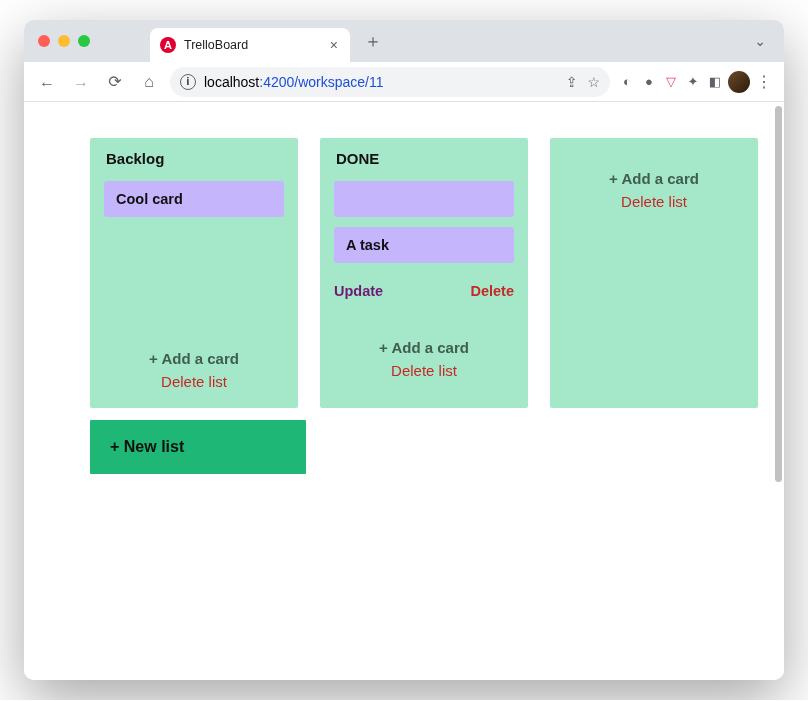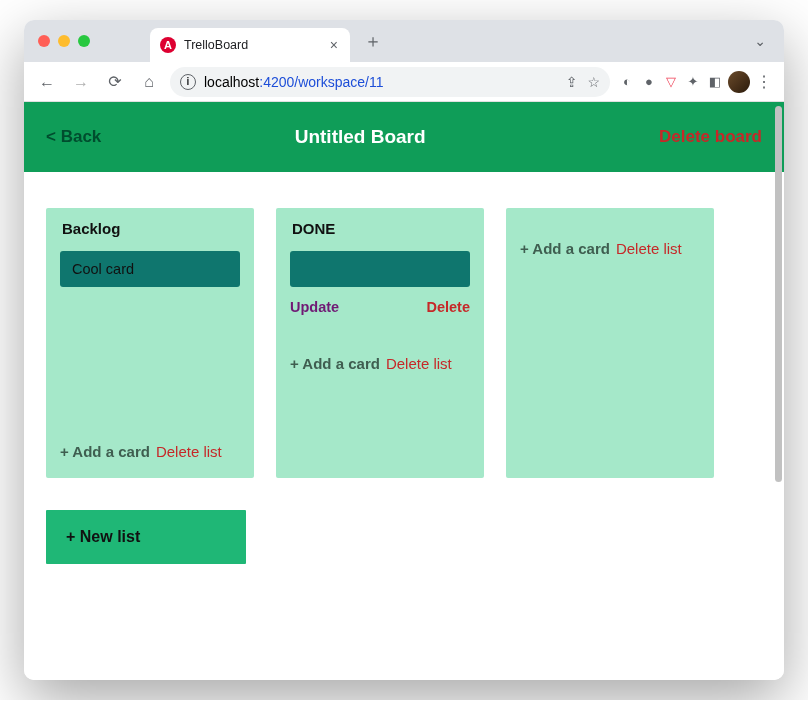--- a/index.html
+++ b/index.html
@@ -113,21 +113,21 @@
       display:flex;
       align-items:center;
       padding:0 22px;
       height:70px;
     }
     .back-link { color:#004d2e; font-weight:700; font-size:17px; cursor:pointer; }
     .board-title { flex:1; text-align:center; font-weight:800; font-size:19px; margin-left:-40px;}
     .delete-board { color:#c62828; font-weight:700; font-size:17px; cursor:pointer; }
     .board-body {
       padding: 36px 18px 22px 22px;
-      display:flex; flex-direction:column; gap:32px;
+      display:flex; flex-direction:column; gap:12px;margin-left:44px;
     }
     .lists {
       display:flex; gap:22px;
     }
     .list {
       background:#a5e8c9;
       width:208px;
       border-radius:2px;
       padding:12px 14px 18px 14px;
       display:flex;
@@ -135,57 +135,57 @@
       min-height:270px;
     }
     .list-title {
       font-weight:800;
       font-size:15px;
       color:#111;
       margin-bottom:14px;
       padding-left:2px;
     }
     .card {
-      background:#0f766e;
+      background:#c4b5fd;
       border-radius:3px;
       padding:10px 12px;
       font-size:14.5px;
-      font-weight:400;
+      font-weight:700;
       color:#111;
       margin-bottom:10px;
     }
     .card.blank { height:36px; }
     .card-editing {
       display:flex; flex-direction:column; gap:8px;
     }
     .card-actions {
       display:flex; justify-content:space-between;
       font-size:14.5px; font-weight:700;
       padding-top:2px;
     }
     .card-actions .upd { color:#701a75; cursor:pointer; }
     .card-actions .del { color:#c62828; cursor:pointer; }
     .list-footer {
       margin-top:auto;
       text-align:center;
-      display:flex; flex-direction:row; gap:6px;
+      display:flex; flex-direction:column; gap:6px;
     }
     .add-card {
       color:#3f5e50; font-weight:700; font-size:15px; cursor:pointer;
     }
     .delete-list {
       color:#c62828; font-weight:400; font-size:15px; cursor:pointer;
     }
     .list.done .list-footer { margin-top:20px; }
     .new-list {
       background:#1fb776;
       color:#111;
       font-weight:800;
       font-size:16px;
-      width:200px;
+      width:216px;
       padding:18px 20px;
       border-radius:1px;
       cursor:pointer;
       display:inline-block;
     }
   </style>
 </head>
 <body>
 
 <div class="window">
@@ -227,42 +227,38 @@
       <span class="circ">✦</span>
       <span class="circ">◧</span>
       <span class="avatar"></span>
       <span class="kebab">⋮</span>
     </div>
   </div>
 
   <div class="content">
     <div class="scrollbar"></div>
 
-    <div class="board-header">
-      <span class="back-link">&lt; Back</span>
-      <span class="board-title">Untitled Board</span>
-      <span class="delete-board">Delete board</span>
-    </div>
 
     <div class="board-body">
       <div class="lists">
 
         <div class="list">
           <div class="list-title">Backlog</div>
           <div class="card">Cool card</div>
           <div class="list-footer">
             <span class="add-card">+ Add a card</span>
             <span class="delete-list">Delete list</span>
           </div>
         </div>
 
         <div class="list">
           <div class="list-title">DONE</div>
           <div class="card blank"></div>
           <div class="card-editing">
+            <div class="card">A task</div>
             <div class="card-actions">
               <span class="upd">Update</span>
               <span class="del">Delete</span>
             </div>
           </div>
           <div class="list-footer" style="margin-top:40px">
             <span class="add-card">+ Add a card</span>
             <span class="delete-list">Delete list</span>
           </div>
         </div>

